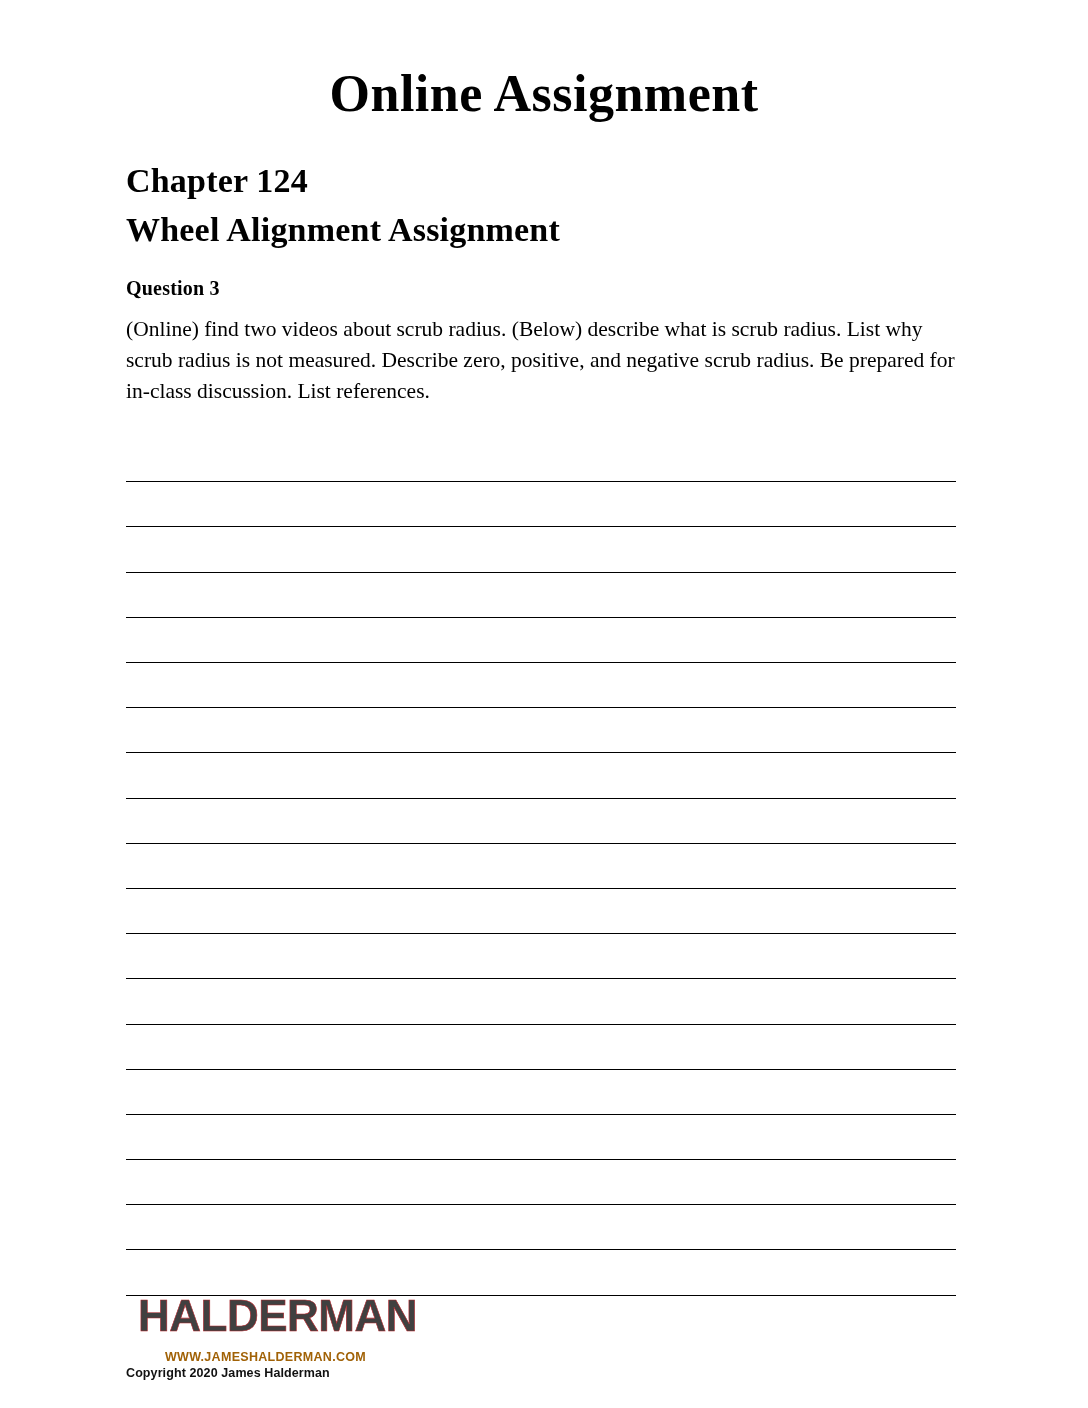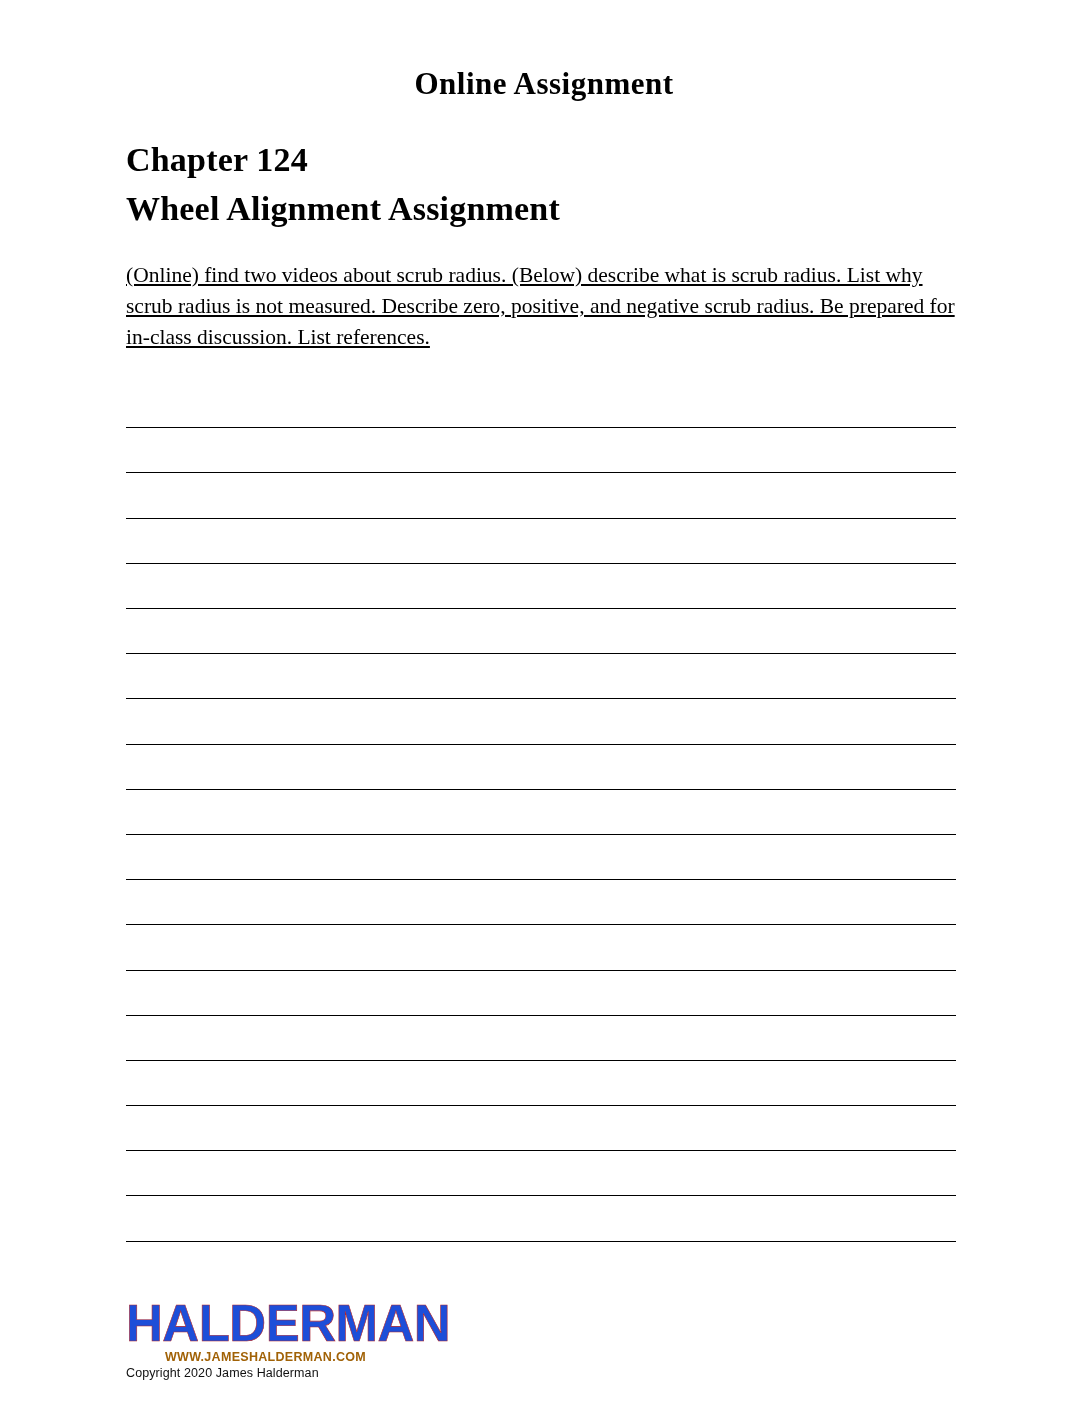--- a/index.html
+++ b/index.html
@@ -18,21 +18,21 @@
   .page {
     position: relative;
     width: 1088px;
     height: 1408px;
     box-sizing: border-box;
   }
   .doc-title {
     text-align: center;
     font-family: "Liberation Serif", serif;
     font-weight: bold;
-    font-size: 31px;
+    font-size: 52px;
     letter-spacing: 0.5px;
     margin: 0;
     padding-top: 68px;
     line-height: 1.0;
   }
   .chapter-block {
     margin-left: 126px;
     margin-top: 36px;
   }
   .chapter-line {
@@ -46,82 +46,82 @@
     margin-left: 126px;
     margin-top: 22px;
     font-family: "Liberation Serif", serif;
     font-weight: bold;
     font-size: 20px;
     letter-spacing: 0.2px;
   }
   .question-text {
     margin-left: 126px;
     margin-right: 130px;
-    margin-top: 26px;
+    margin-top: 14px;
     font-family: "Liberation Serif", serif;
     font-size: 21.5px;
     line-height: 1.45;
     text-align: left;
-    text-decoration: underline;
   }
   .lines-area {
     margin-left: 126px;
     margin-right: 132px;
     margin-top: 30px;
   }
   .answer-line {
     border-bottom: 1.6px solid #000000;
     height: 44.2px;
   }
   .footer {
     position: absolute;
     left: 126px;
     bottom: 28px;
   }
   .logo {
     font-family: "Liberation Sans", sans-serif;
     font-weight: bold;
-    font-size: 51px;
-    color: #1d4ed8;
+    font-size: 44px;
+    color: #404040;
     letter-spacing: -0.5px;
     line-height: 1.0;
-    margin: 0;
+    margin: 12px;
     -webkit-text-stroke: 0.6px #b3272d;
   }
   .logo-url {
     font-family: "Liberation Sans", sans-serif;
     font-weight: bold;
     font-size: 12.5px;
     color: #a16207;
     letter-spacing: 0.3px;
     margin: 1px 0 0 0;
     text-align: right;
     width: 240px;
   }
   .copyright {
     font-family: "Liberation Sans", sans-serif;
-    font-weight: normal;
+    font-weight: bold;
     font-size: 12.5px;
     color: #111111;
     margin-top: 2px;
     letter-spacing: 0.1px;
   }
 </style>
 </head>
 <body>
 
 <div class="page">
 
   <h1 class="doc-title">Online Assignment</h1>
 
   <div class="chapter-block">
     <div class="chapter-line">Chapter 124</div>
     <div class="chapter-line">Wheel Alignment Assignment</div>
   </div>
 
+  <div class="question-label">Question 3</div>
 
   <div class="question-text">(Online) find two videos about scrub radius. (Below) describe what is scrub radius. List why scrub radius is not measured. Describe zero, positive, and negative scrub radius. Be prepared for in-class discussion. List references.</div>
 
   <div class="lines-area">
     <div class="answer-line"></div>
     <div class="answer-line"></div>
     <div class="answer-line"></div>
     <div class="answer-line"></div>
     <div class="answer-line"></div>
     <div class="answer-line"></div>

